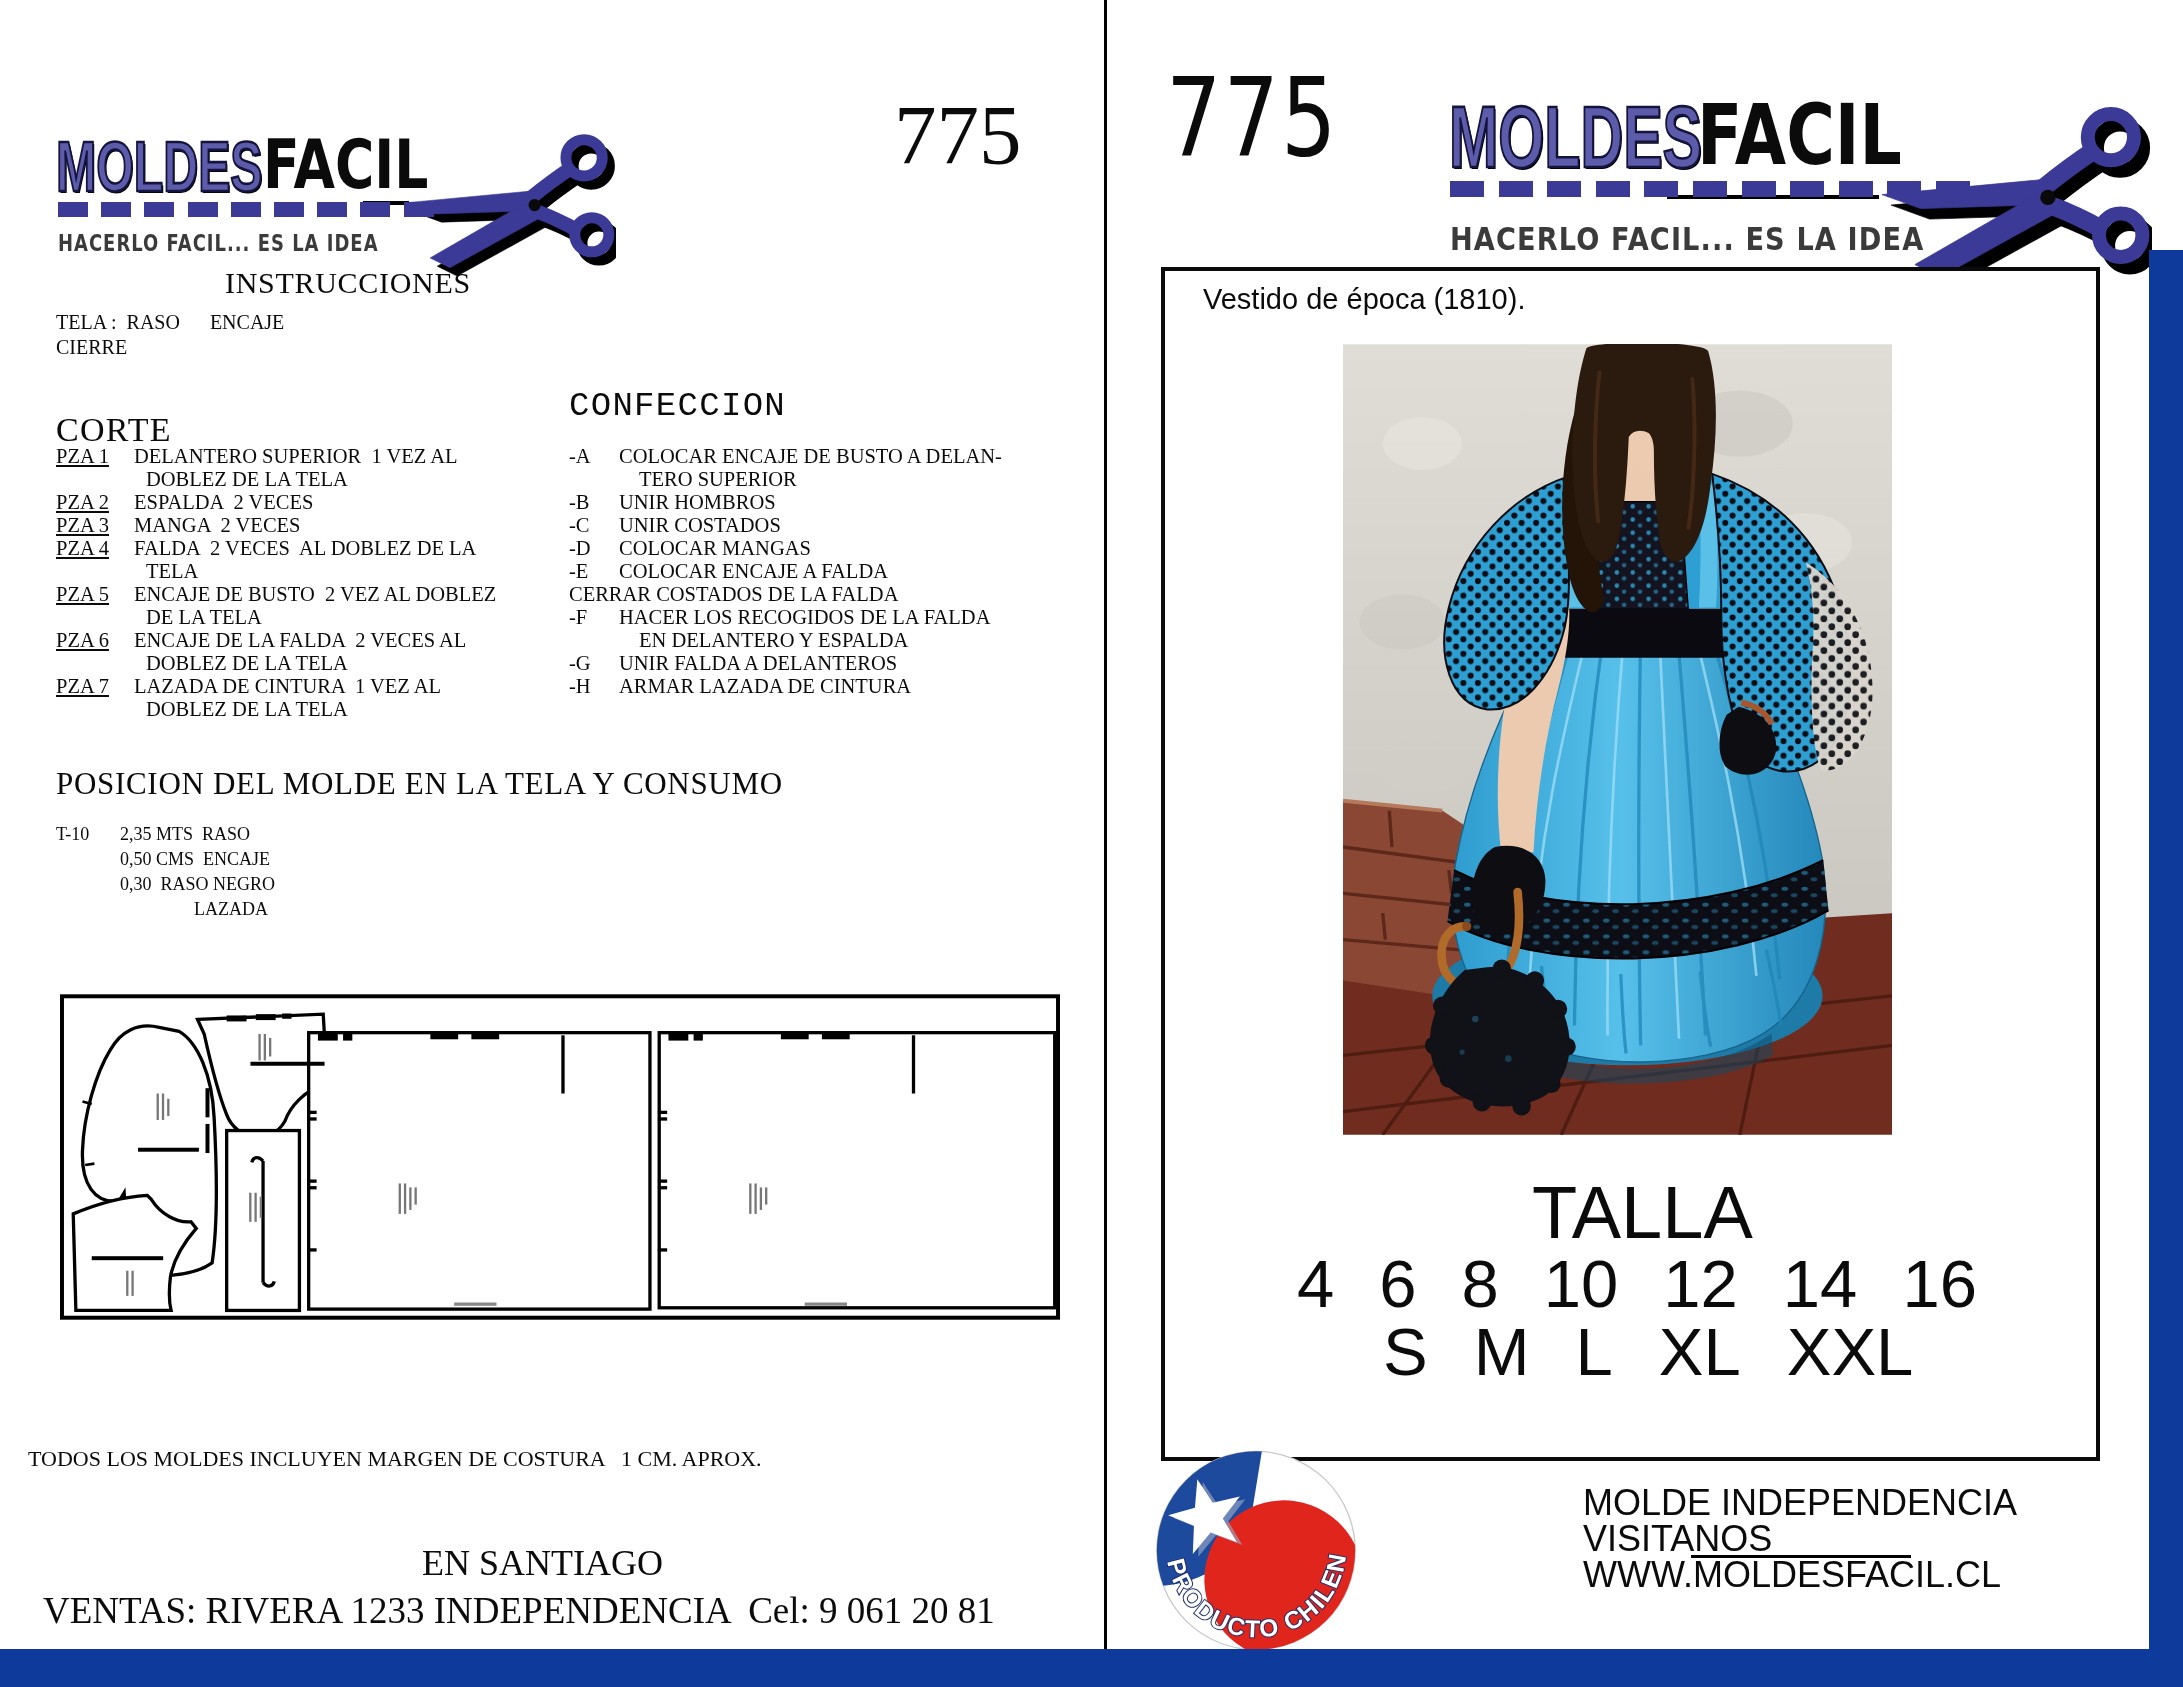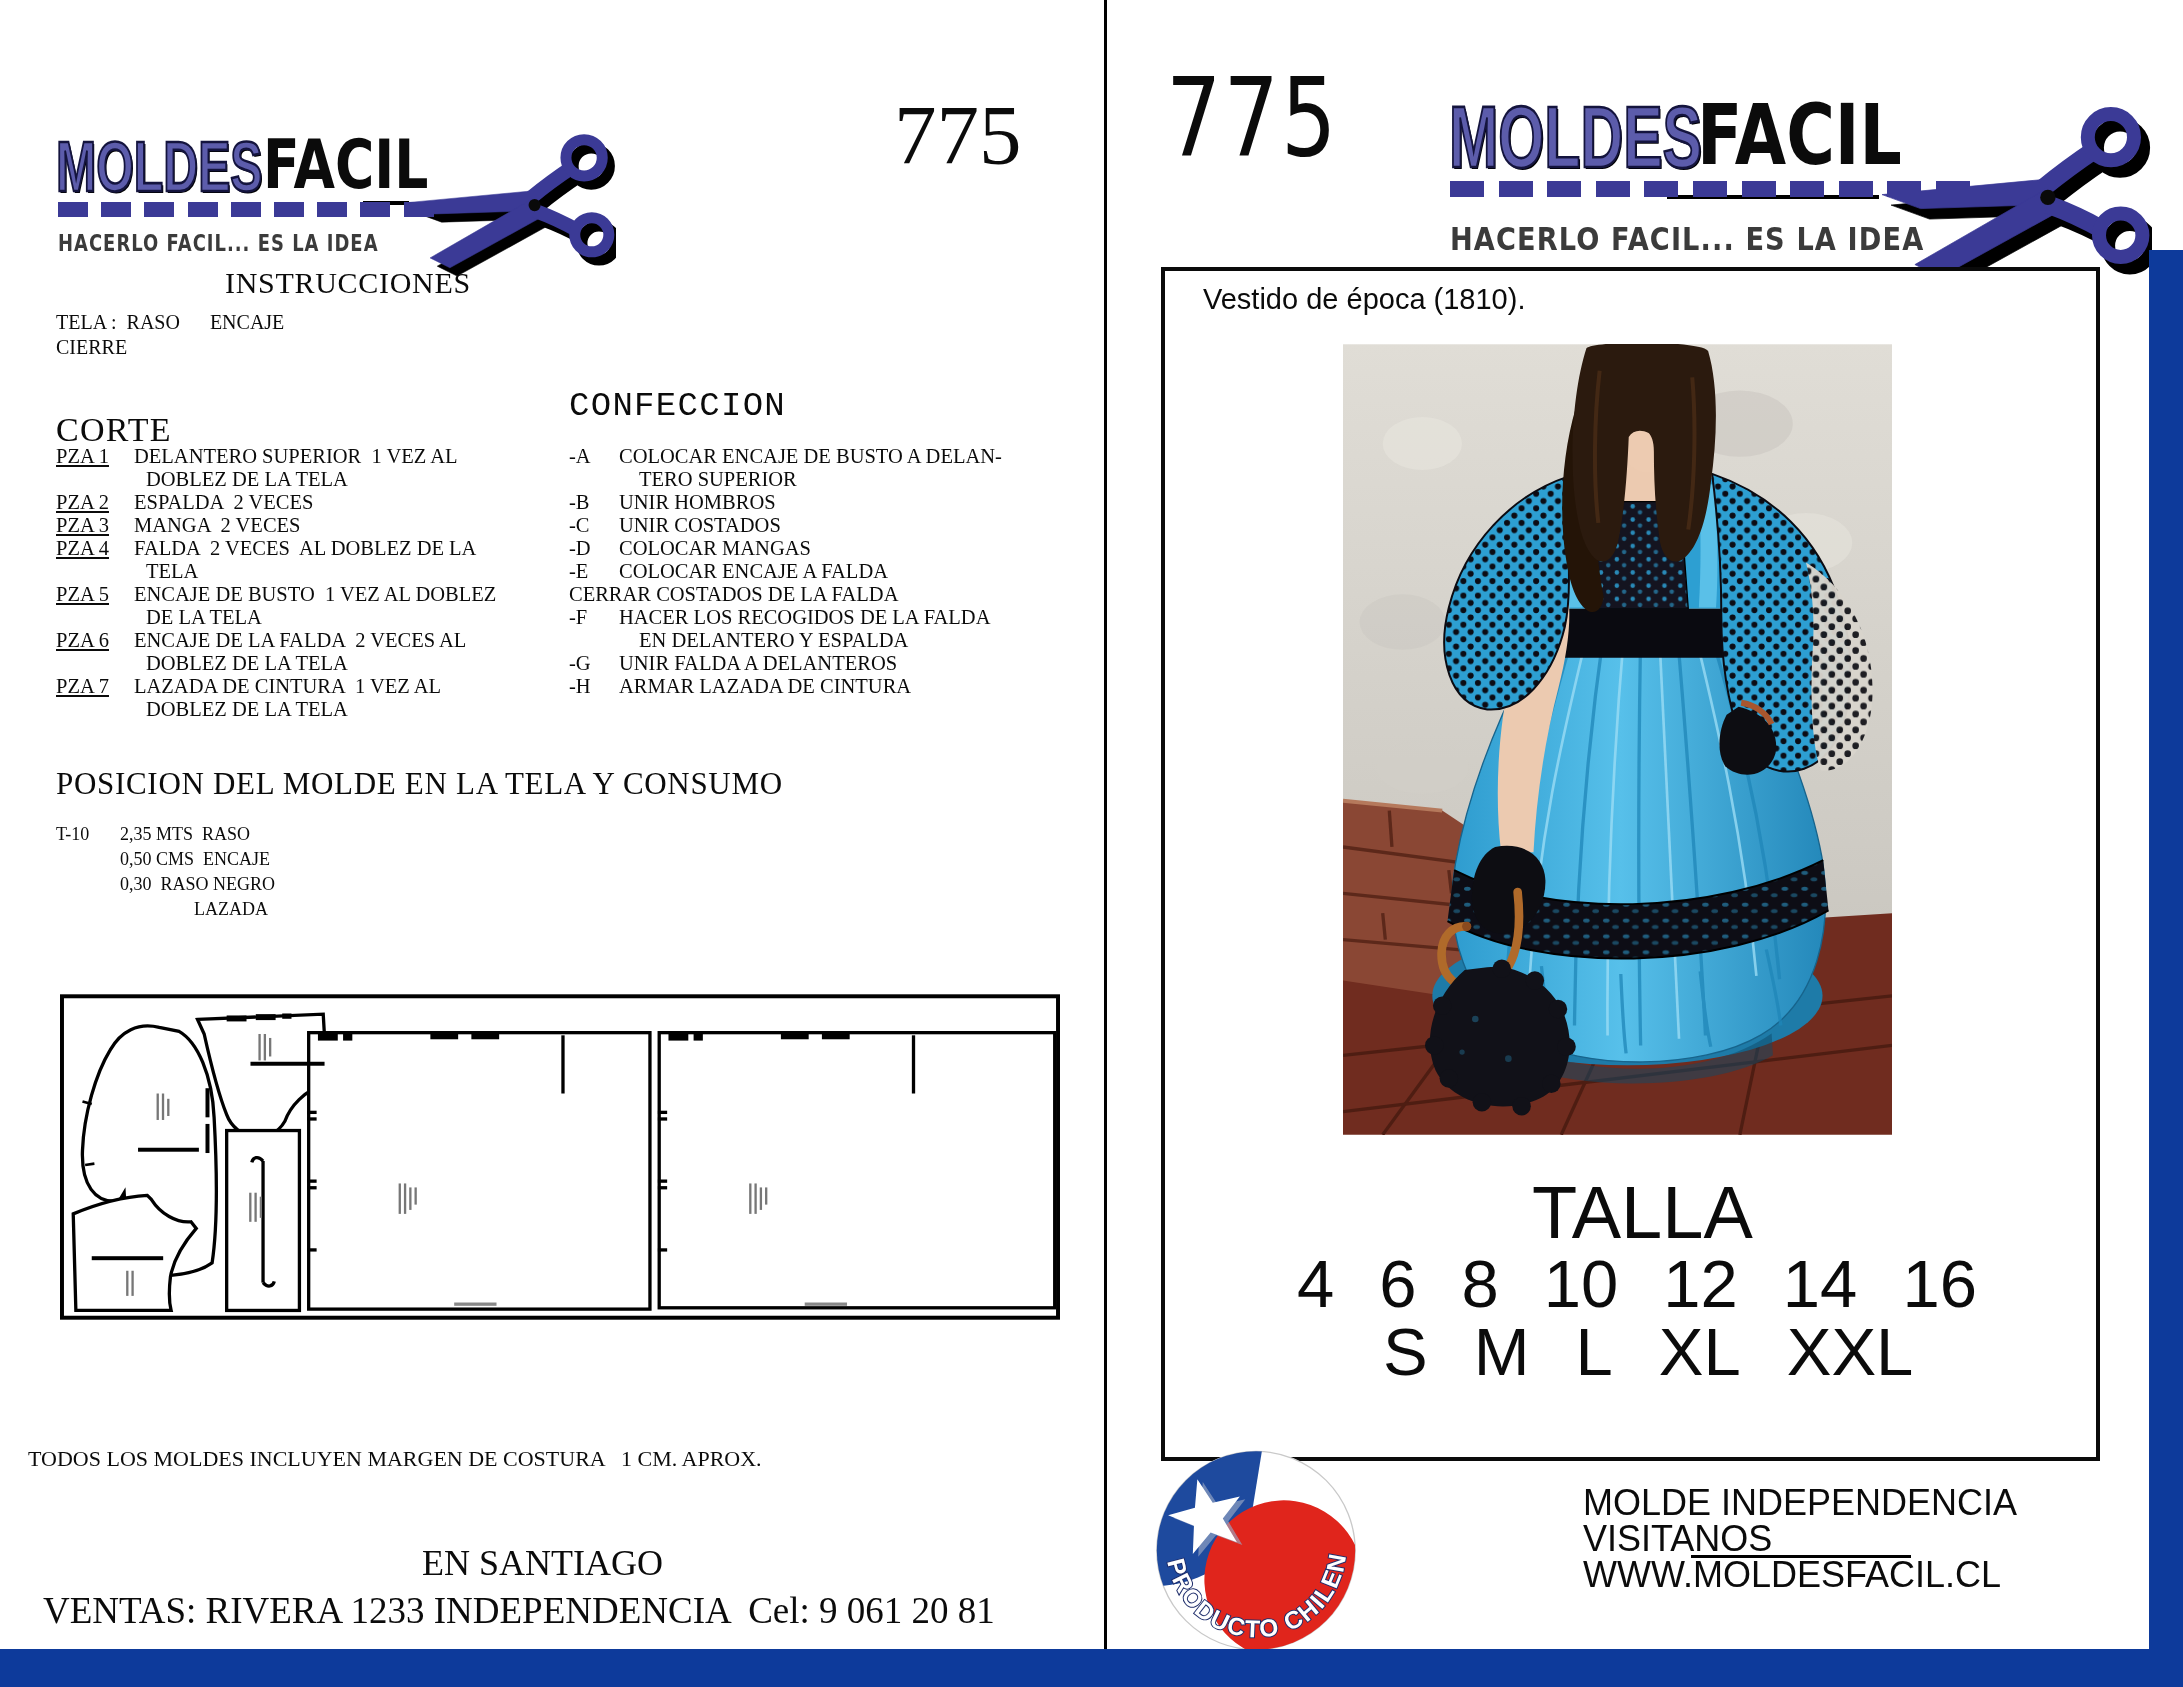--- a/index.html
+++ b/index.html
@@ -136,21 +136,21 @@
         <div class="instr-row">
           <span class="code pre">PZA 4</span>
           <div class="lines">
             <span class="l0 pre">FALDA  2 VECES  AL DOBLEZ DE LA</span>
             <span class="lc pre">TELA</span>
           </div>
         </div>
         <div class="instr-row">
           <span class="code pre">PZA 5</span>
           <div class="lines">
-            <span class="l0 pre">ENCAJE DE BUSTO  1 VEZ AL DOBLEZ</span>
+            <span class="l0 pre">ENCAJE DE BUSTO  2 VEZ AL DOBLEZ</span>
             <span class="lc pre">DE LA TELA</span>
           </div>
         </div>
         <div class="instr-row">
           <span class="code pre">PZA 6</span>
           <div class="lines">
             <span class="l0 pre">ENCAJE DE LA FALDA  2 VECES AL</span>
             <span class="lc pre">DOBLEZ DE LA TELA</span>
           </div>
         </div>

